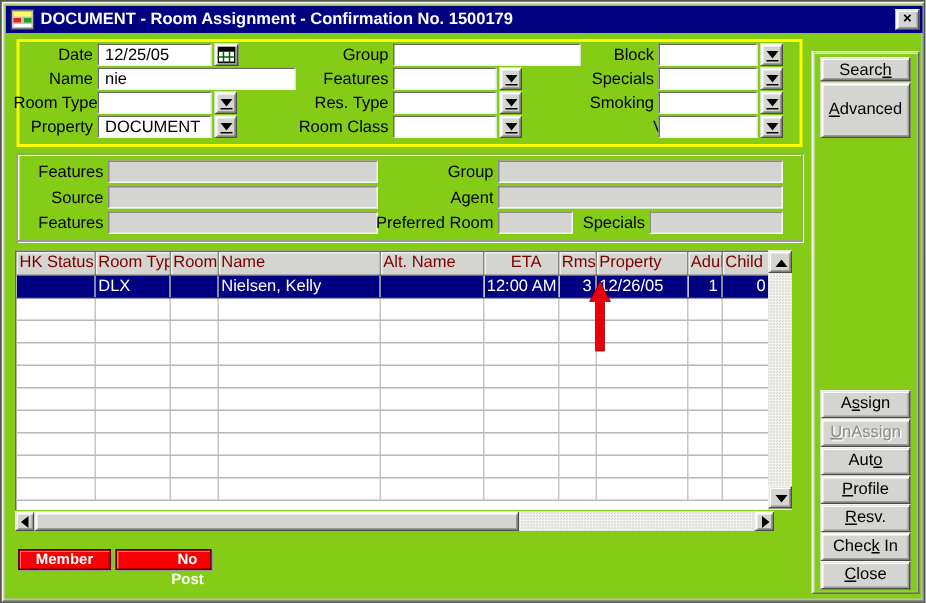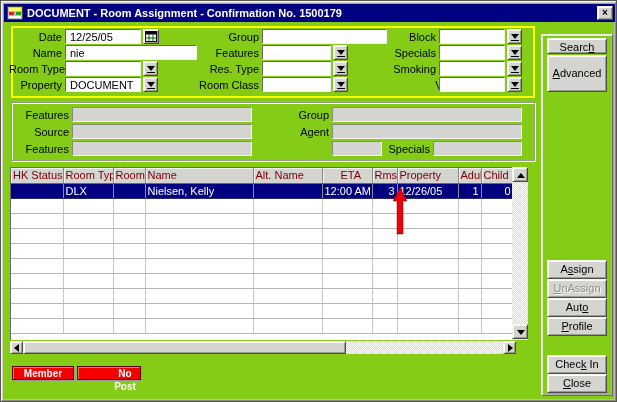--- a/index.html
+++ b/index.html
@@ -189,20 +189,21 @@
   <input class="txt gray" style="left: 71px; top: 106px; width: 180px;" value="">
   <span class="lbl" style="left:12px;top:124px;width:56px;">Source</span>
   <input class="txt gray" style="left: 71px; top: 123px; width: 180px;" value="">
   <span class="lbl" style="left:12px;top:141px;width:56px;">Features</span>
   <input class="txt gray" style="left: 71px; top: 140px; width: 180px;" value="">
 
   <span class="lbl" style="left:254px;top:107px;width:74px;">Group</span>
   <input class="txt gray" style="left: 331px; top: 106px; width: 190px;" value="">
   <span class="lbl" style="left:254px;top:124px;width:74px;">Agent</span>
   <input class="txt gray" style="left: 331px; top: 123px; width: 190px;" value="">
+  <span class="lbl" style="left:240px;top:141px;width:88px;">Preferred Room</span>
   <input class="txt gray" style="left: 331px; top: 140px; width: 50px;" value="">
   <span class="lbl" style="left:386px;top:141px;width:43px;">Specials</span>
   <input class="txt gray" style="left: 432px; top: 140px; width: 89px;" value="">
 
   <div class="tablewrap">
     <table class="grid">
       <colgroup>
           <col style="width: 52px;">
           <col style="width: 50px;">
           <col style="width: 32px;">
@@ -379,16 +380,17 @@
   <div class="lamp" style="left: 11px; top: 365px; width: 62px; background: rgb(244, 0, 0);">Member</div>
   <div class="lamp" style="left: 76px; top: 365px; width: 64px; background: rgb(244, 0, 0); padding-left: 32px;">No Post</div>
 
   <div class="rpanel"></div>
   <button class="btn3d pushbtn" style="left:546px;top:37px;height:16px;">Searc<u>h</u></button>
   <button class="btn3d pushbtn" style="left:546px;top:54px;height:37px;"><u>A</u>dvanced</button>
   <button class="btn3d pushbtn" style="left:546px;top:259px;">A<u>s</u>sign</button>
   <button class="btn3d pushbtn disabled" style="left:546px;top:278px;"><u>U</u>nAssign</button>
   <button class="btn3d pushbtn" style="left:546px;top:297px;">Aut<u>o</u></button>
   <button class="btn3d pushbtn" style="left:546px;top:316px;"><u>P</u>rofile</button>
+  <button class="btn3d pushbtn" style="left:546px;top:335px;"><u>R</u>esv.</button>
   <button class="btn3d pushbtn" style="left:546px;top:354px;">Chec<u>k</u> In</button>
   <button class="btn3d pushbtn" style="left:546px;top:373px;"><u>C</u>lose</button>
 
 </div>
 
 </body></html>

